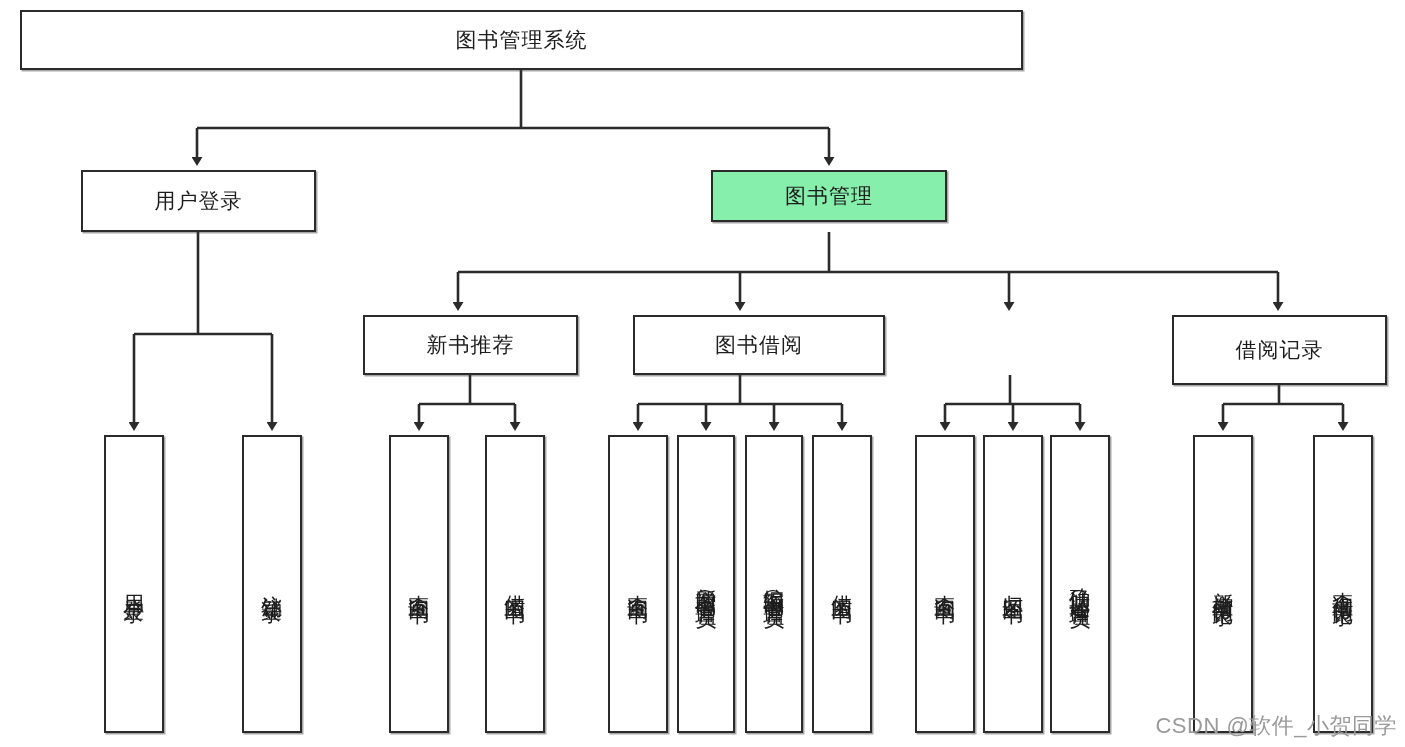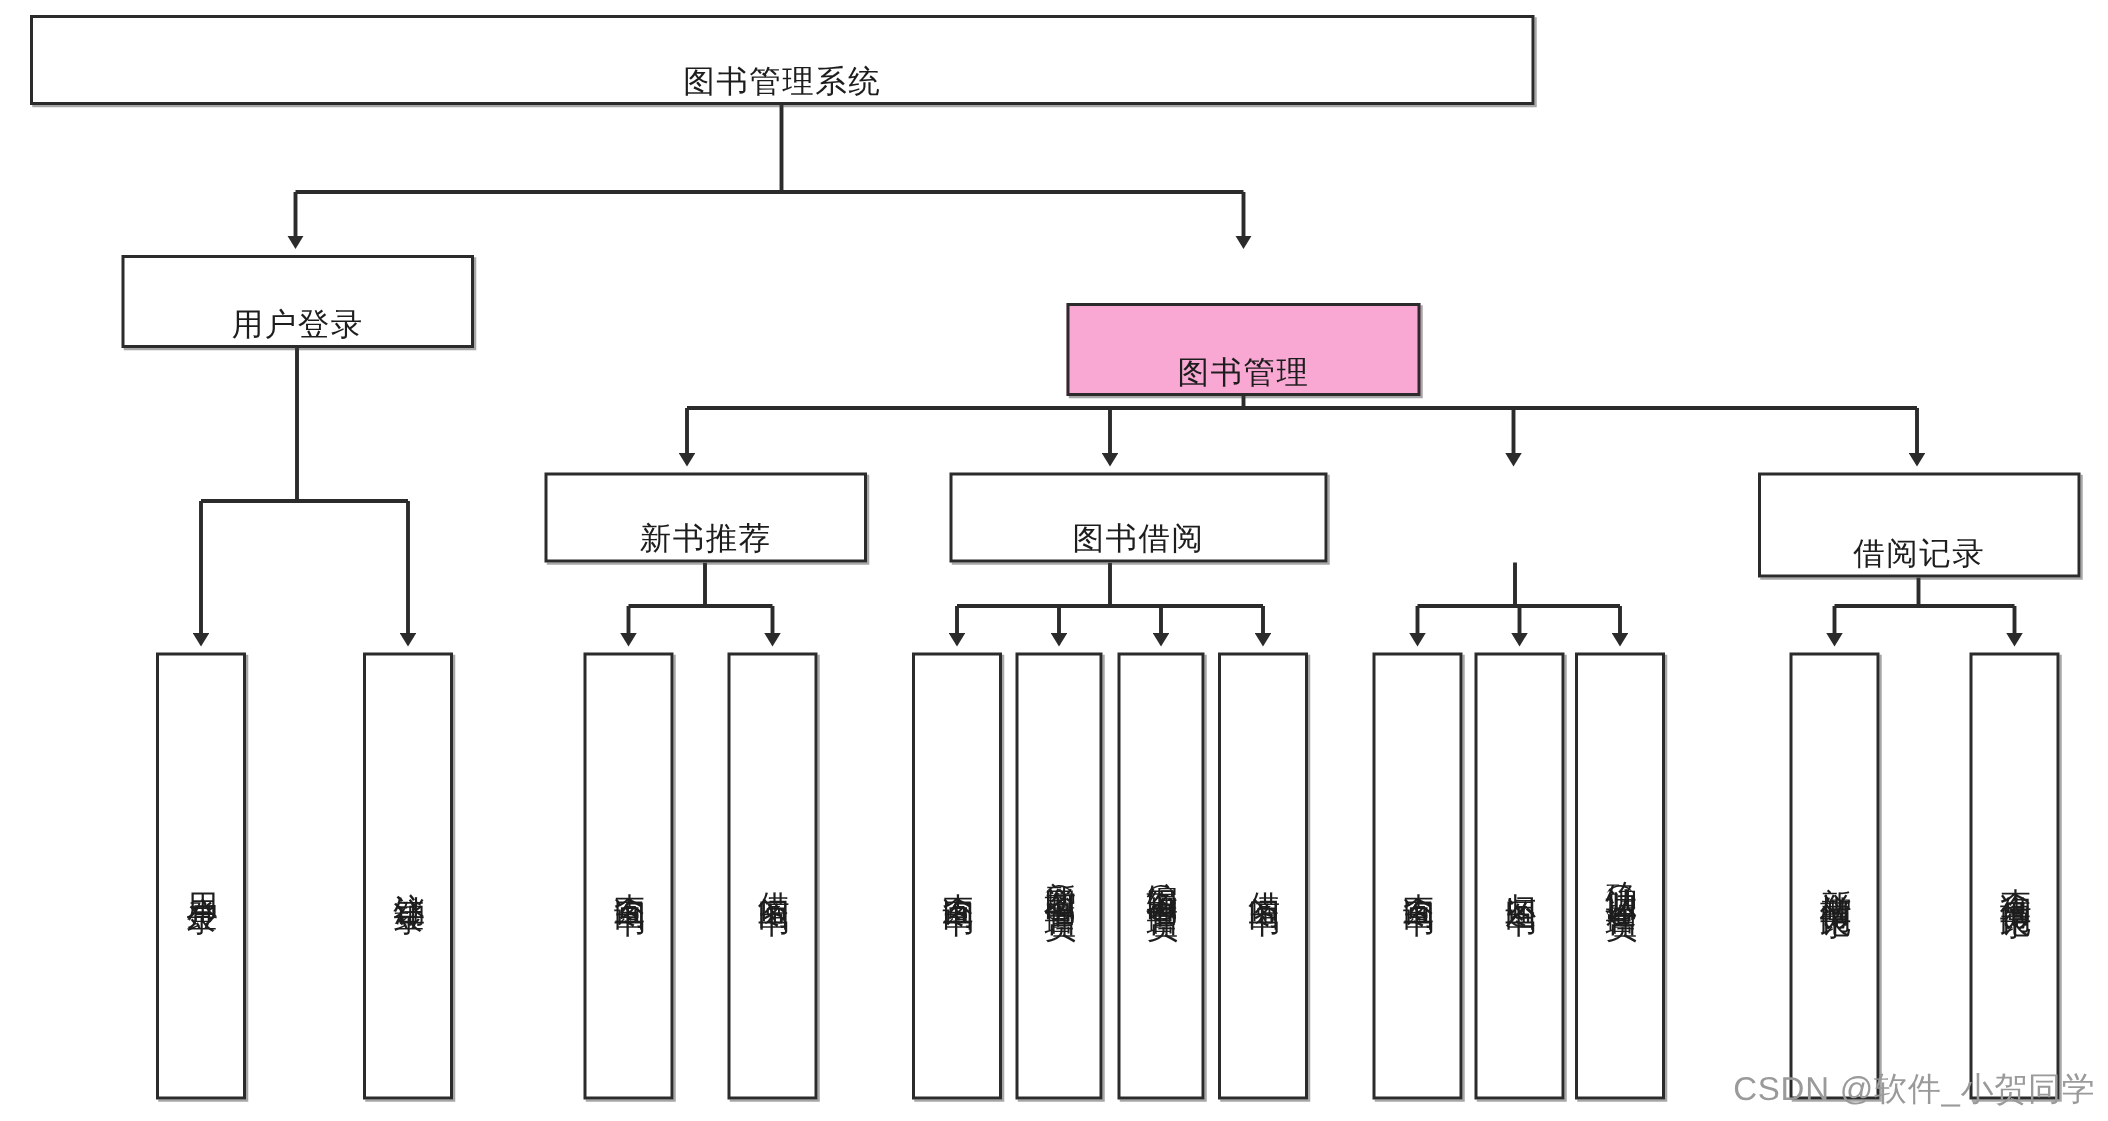--- a/index.html
+++ b/index.html
@@ -22,21 +22,21 @@
     height:747px;
     pointer-events:none;
   }
   .node{
     position:absolute;
     box-sizing:border-box;
     background:#ffffff;
     border:2px solid #2b2b2b;
     box-shadow:1.5px 1.5px 0 rgba(60,60,60,0.45);
     display:flex;
-    align-items:flex-end;
+    align-items:center;
     justify-content:center;
     text-align:center;
     z-index:2;
   }
   .node .label{
     font-size:21px;
     line-height:1.18;
     letter-spacing:1px;
     color:#1d1d1d;
     white-space:nowrap;
@@ -132,21 +132,21 @@
     </g>
   </svg>
 
   <div class="node" style="left: 20px; top: 10px; width: 1003px; height: 60px; border-color: rgb(43, 43, 43); background: rgb(255, 255, 255); color: rgb(29, 29, 29);">
     <span class="label">图书管理系统</span>
   </div>
 
   <div class="node" style="left: 81px; top: 170px; width: 235px; height: 62px; border-color: rgb(43, 43, 43); background: rgb(255, 255, 255); color: rgb(29, 29, 29);">
     <span class="label">用户登录</span>
   </div>
-  <div class="node" style="left: 711px; top: 170px; width: 236px; height: 62px; border-color: rgb(43, 43, 43); background: #f9a8d4; color: rgb(29, 29, 29); margin-top: 32px;">
+  <div class="node" style="left: 711px; top: 170px; width: 236px; height: 52px; border-color: rgb(43, 43, 43); background: #86efac; color: rgb(29, 29, 29);">
     <span class="label">图书管理</span>
   </div>
 
   <div class="node" style="left: 363px; top: 315px; width: 215px; height: 60px; border-color: rgb(43, 43, 43); background: rgb(255, 255, 255); color: rgb(29, 29, 29);">
     <span class="label">新书推荐</span>
   </div>
   <div class="node" style="left: 633px; top: 315px; width: 252px; height: 60px; border-color: rgb(43, 43, 43); background: rgb(255, 255, 255); color: rgb(29, 29, 29);">
     <span class="label">图书借阅</span>
   </div>
   <div class="node" style="left: 1172px; top: 315px; width: 215px; height: 70px; border-color: rgb(43, 43, 43); background: rgb(255, 255, 255); color: rgb(29, 29, 29);">

